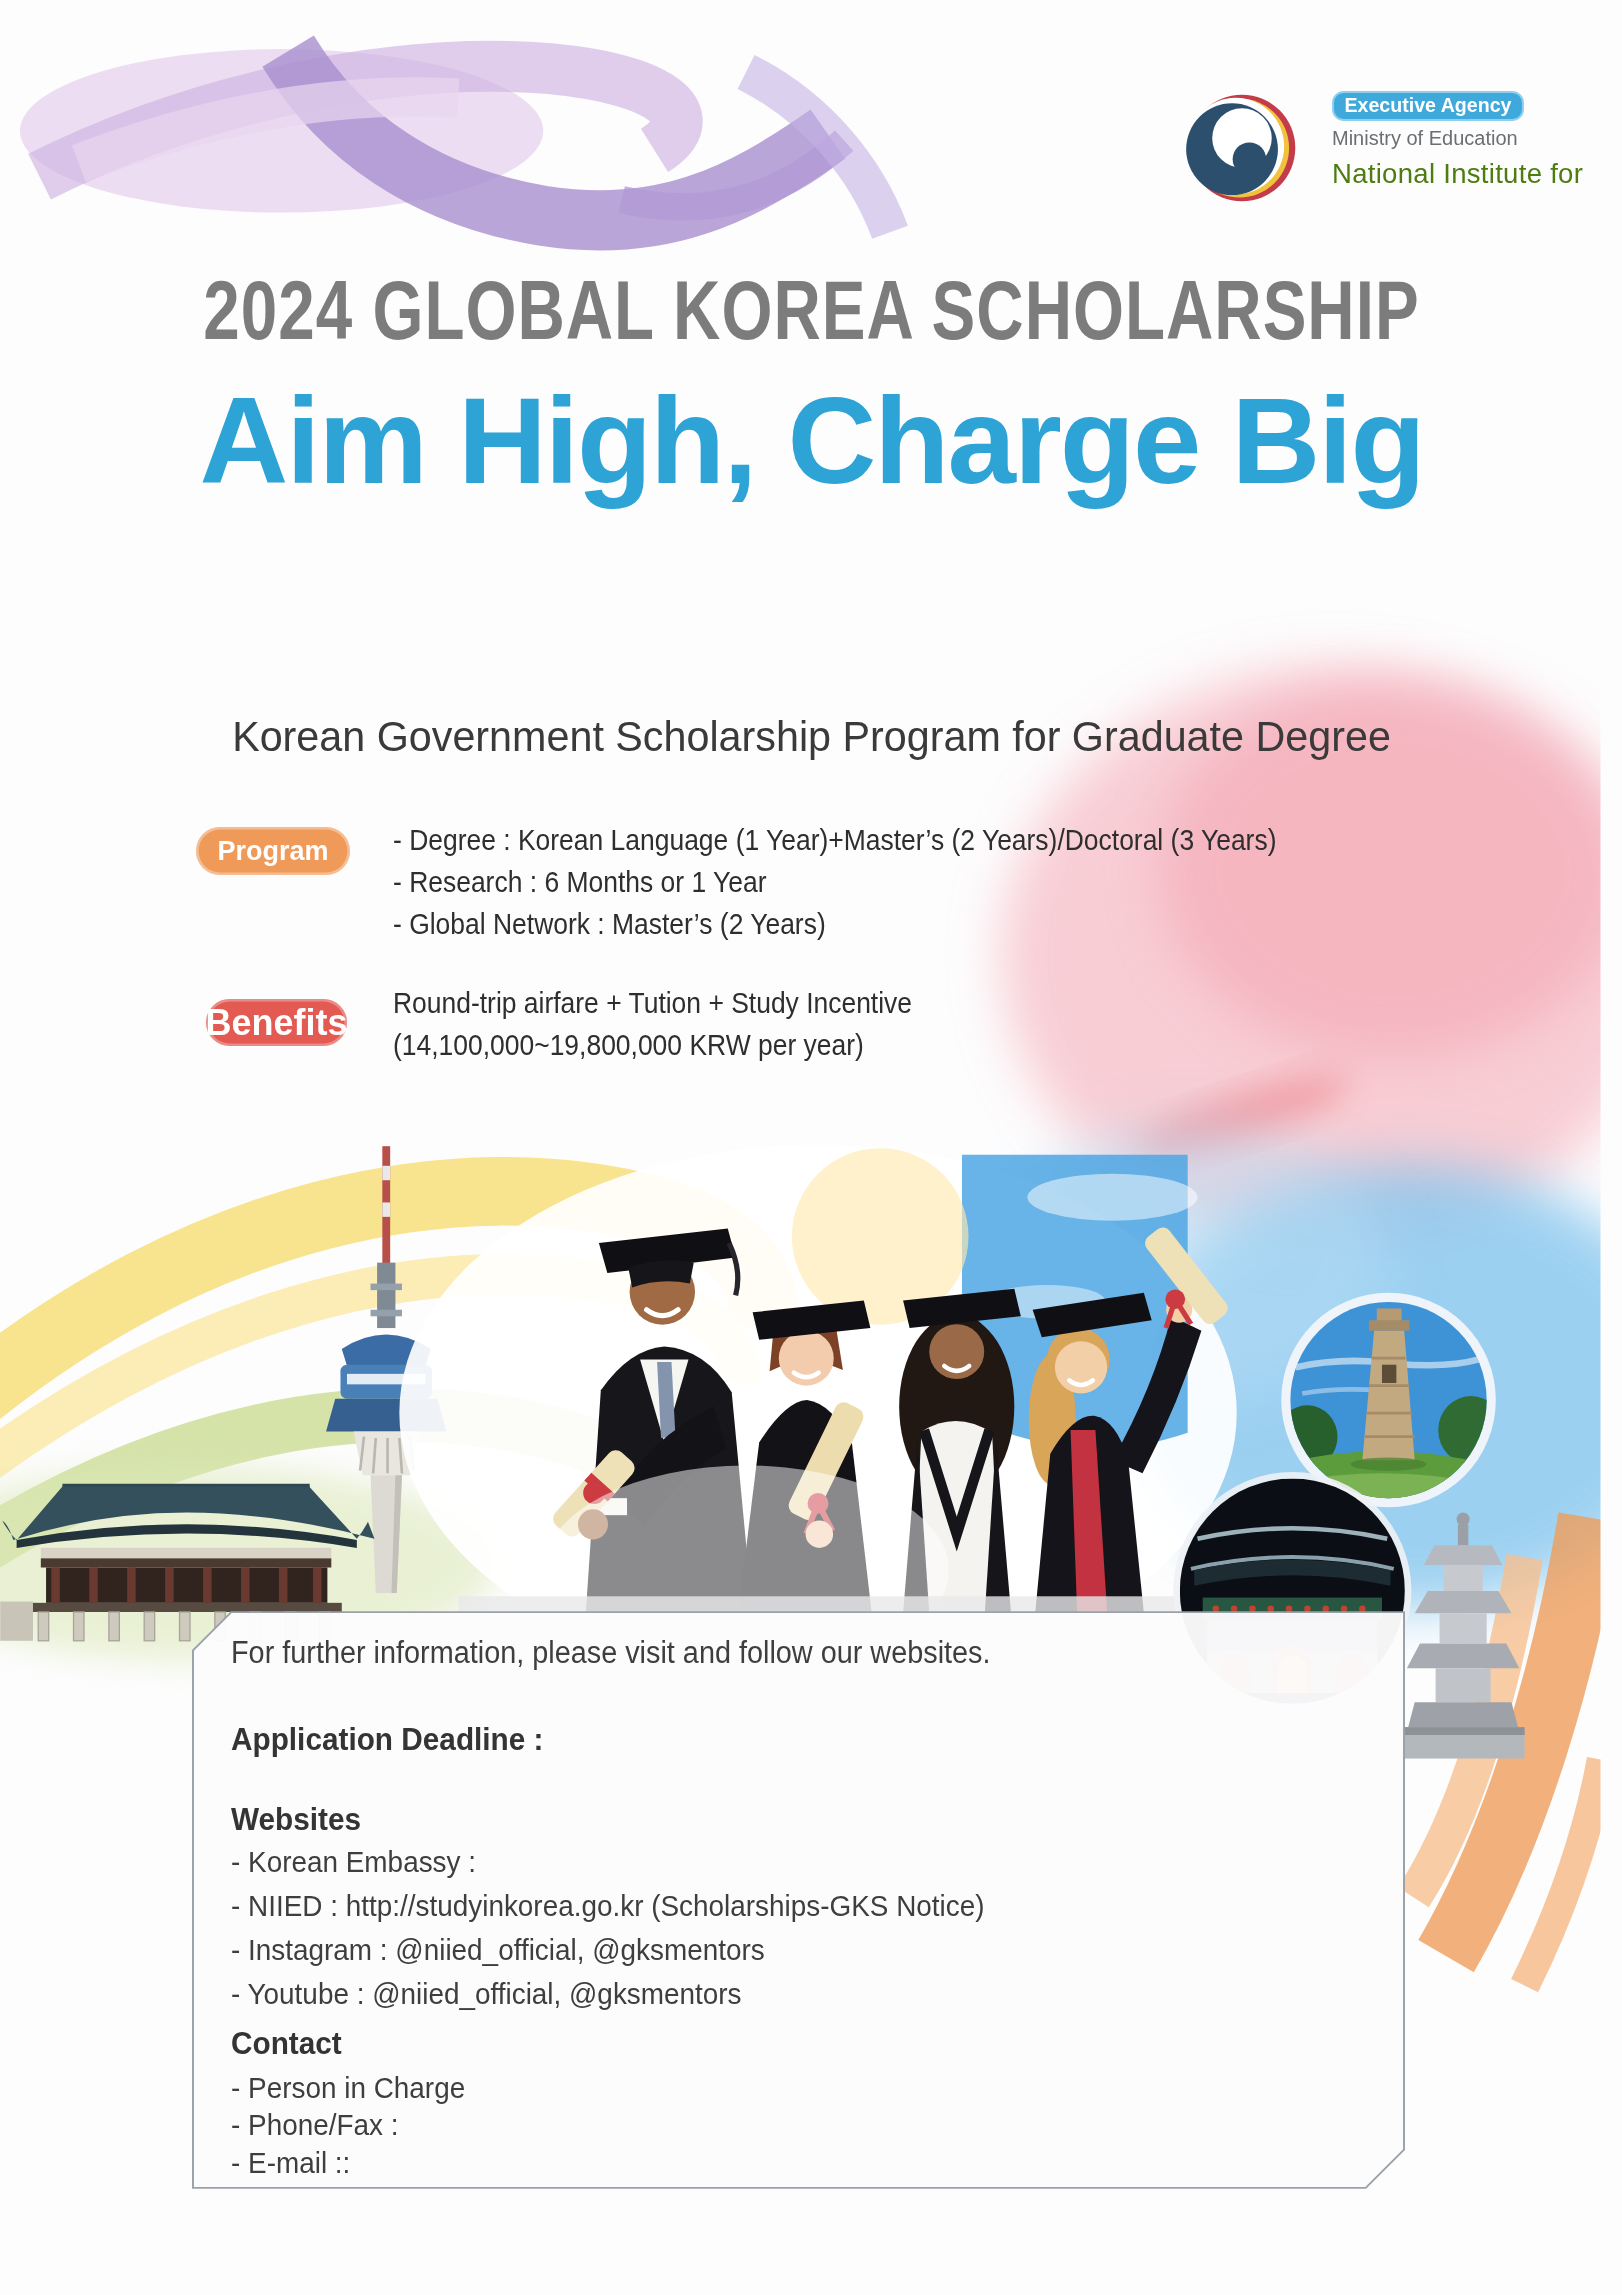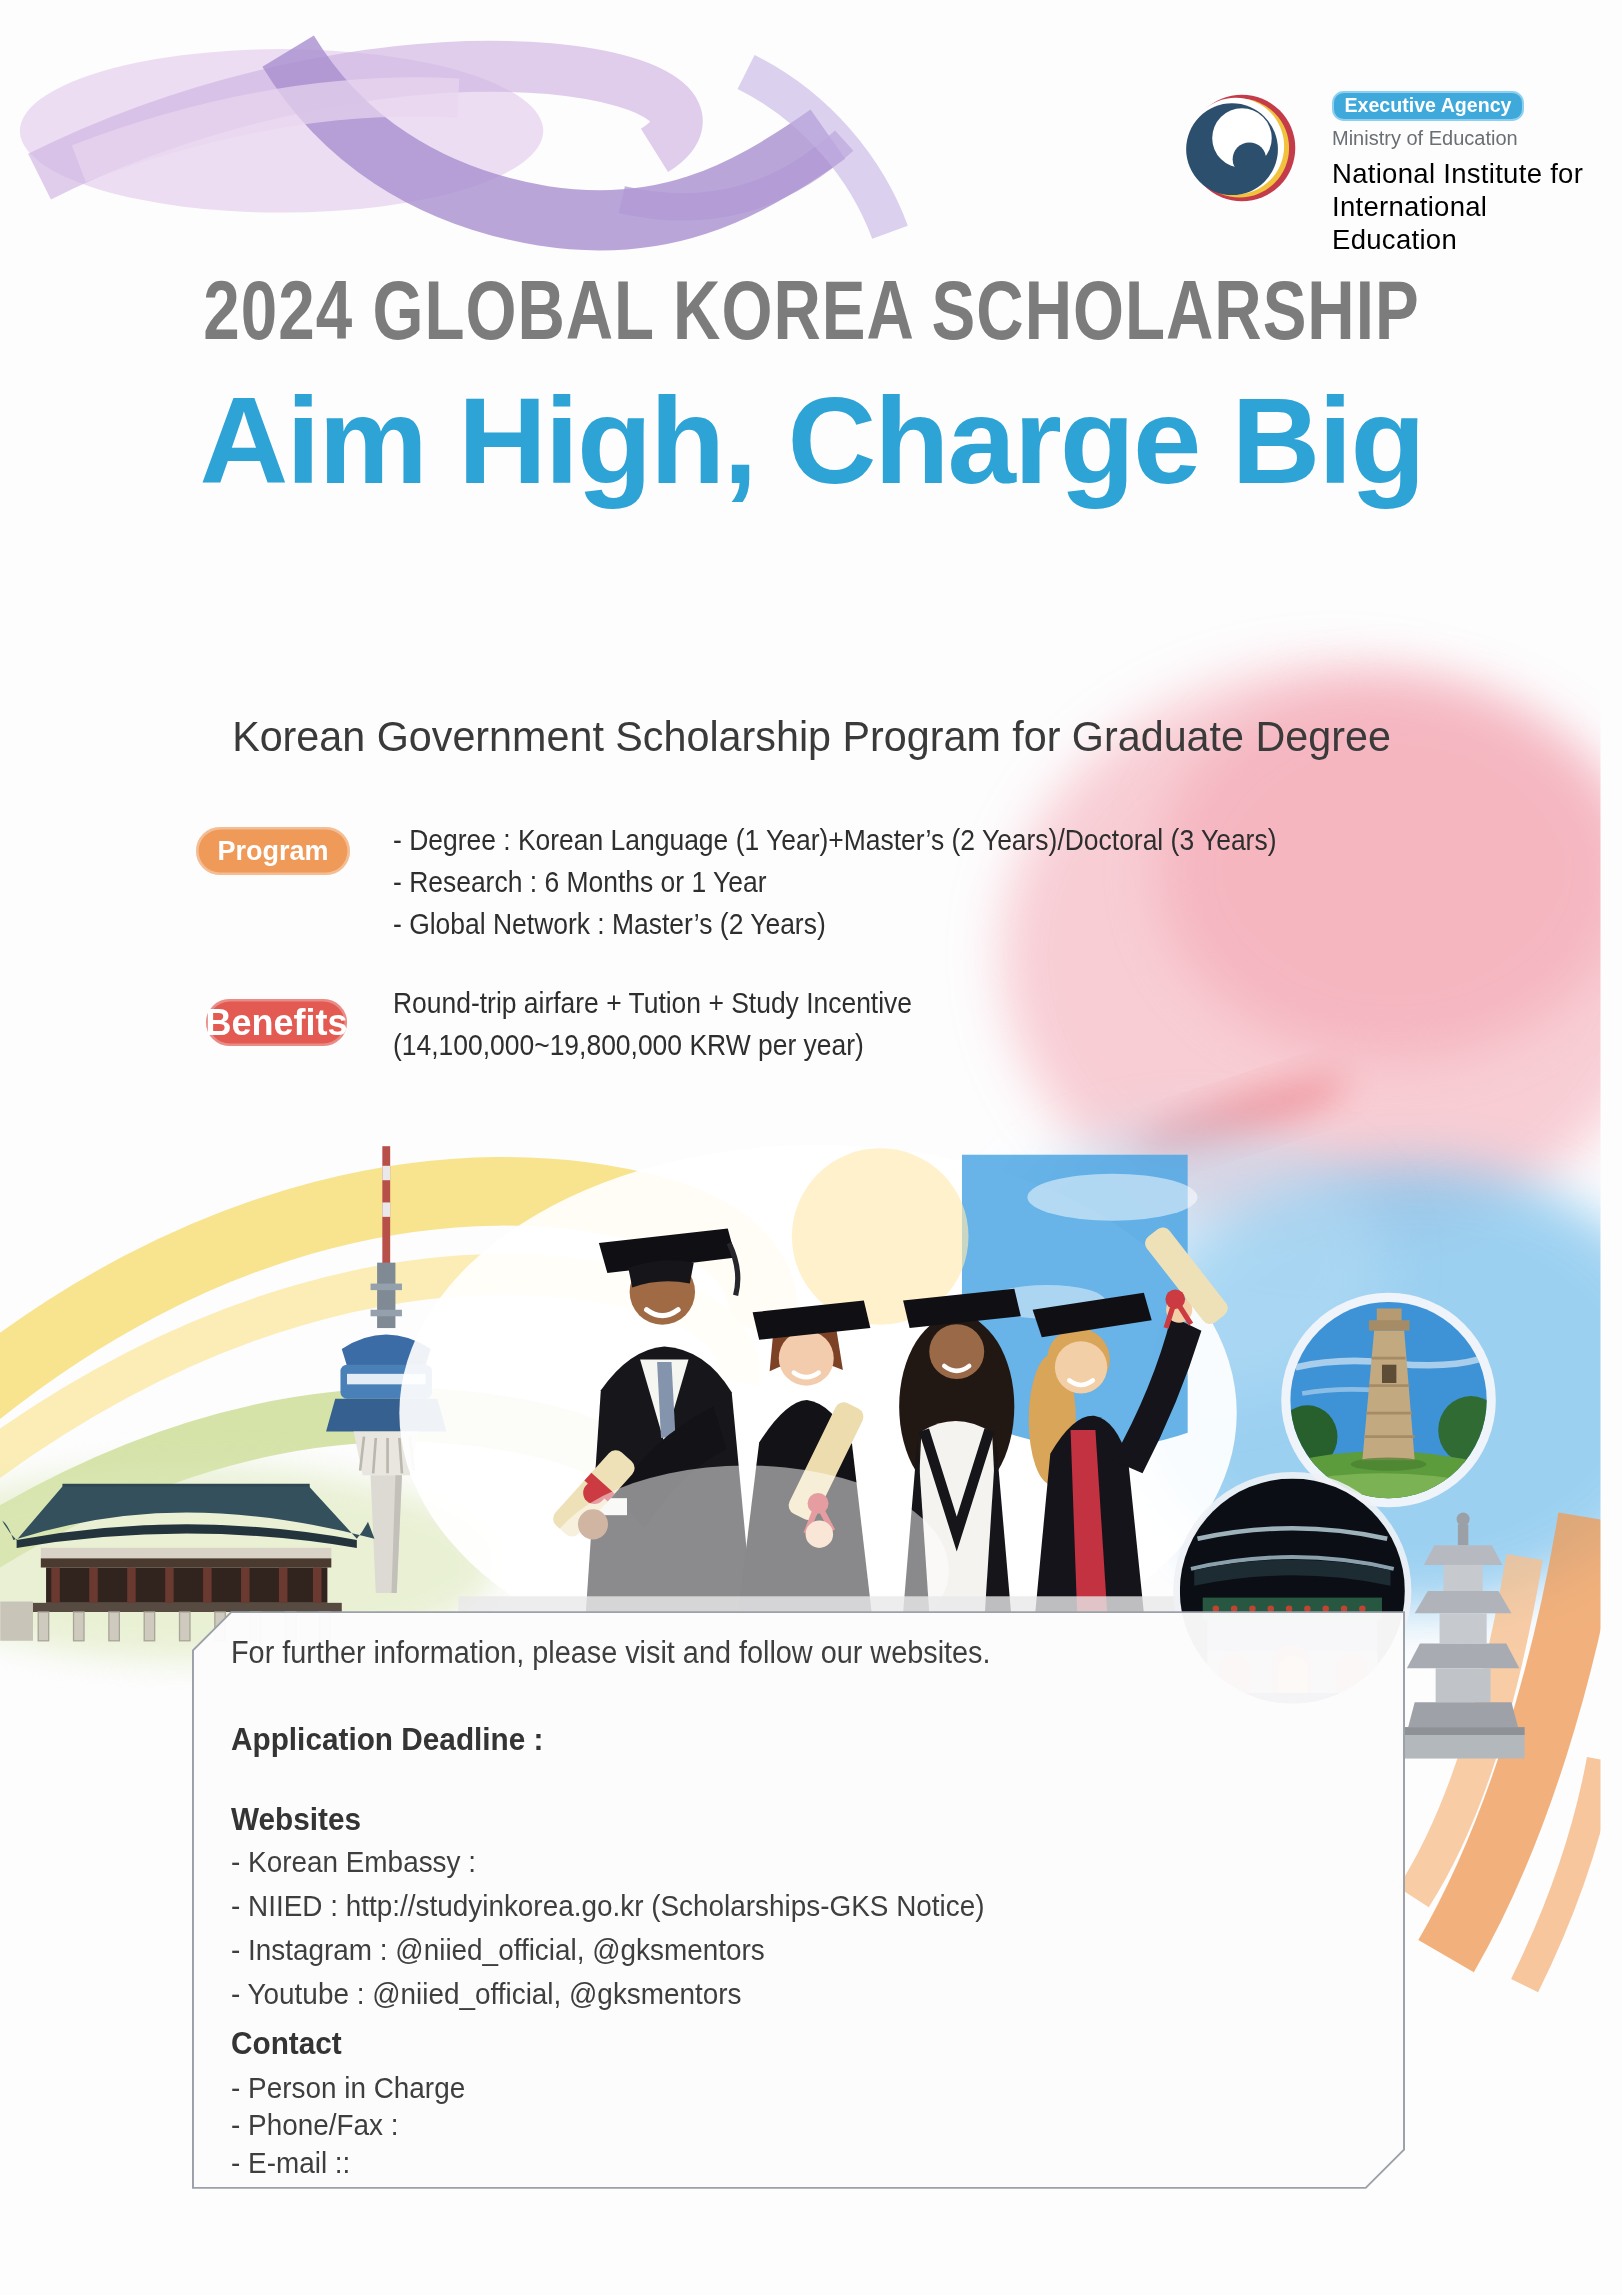--- a/index.html
+++ b/index.html
@@ -12,21 +12,21 @@
 
   
   #logo-block{left:1175px;top:79px;width:419px;height:151px;display:flex;gap:33px;}
   #gov-symbol{width:124px;height:124px;flex:0 0 auto;margin-top:6.5px;}
   #logo-text{padding-top:11.8px;}
   #agency-badge{
     display:inline-block;background:#3fa9dc;border:2px solid #8ed0ef;border-radius:11.8px;
     color:#ffffff;font-weight:700;font-size:19.6px;line-height:22px;padding:1.3px 10.5px 2.6px;
   }
   #ministry-line{margin-top:6.5px;font-size:20px;color:#6a6f73;font-weight:400;}
-  .institute-line{font-size:27.5px;line-height:33px;color:#000000;font-weight:500;letter-spacing:0.3px;}
+  .institute-line{font-size:27.5px;line-height:33px;color:#4d7c0f;font-weight:500;letter-spacing:0.3px;}
   #institute{margin-top:6.5px;}
 
   
   #kicker{
     left:0;right:0;top:262px;text-align:center;font-weight:700;font-size:84px;color:#7c7c7c;
     transform:scaleX(.78);transform-origin:center;letter-spacing:1.3px;white-space:nowrap;
   }
   .big-title{left:0;right:0;text-align:center;font-weight:700;font-size:123px;letter-spacing:-2px;white-space:nowrap;}
   #title-line1{top:370px;color:#2ea3d6;}
   #title-line2{top:531px;color:#1391c0;}
@@ -295,21 +295,20 @@
       <circle cx="98" cy="97" r="78" fill="#ffffff"></circle>
       <circle cx="92" cy="102" r="74" fill="#2c4f6d"></circle>
       <circle cx="108" cy="84" r="48" fill="#ffffff"></circle>
       <circle cx="120" cy="118" r="27" fill="#2c4f6d"></circle>
     </svg>
     <div id="logo-text">
       <span id="agency-badge">Executive Agency</span>
       <div id="ministry-line">Ministry of Education</div>
       <div id="institute">
         <div class="institute-line">National Institute for</div>
-        <div class="institute-line">International Education</div>
       </div>
     </div>
   </div>
 
   <div class="abs" id="kicker">2024 GLOBAL KOREA SCHOLARSHIP</div>
   <div class="abs big-title" id="title-line1">Aim High, Charge Big</div>
   <div class="abs" id="subtitle">Korean Government Scholarship Program for Graduate Degree</div>
 
   <div class="abs pill" id="program-pill">Program</div>
   <div class="abs body-lines" id="program-lines">

